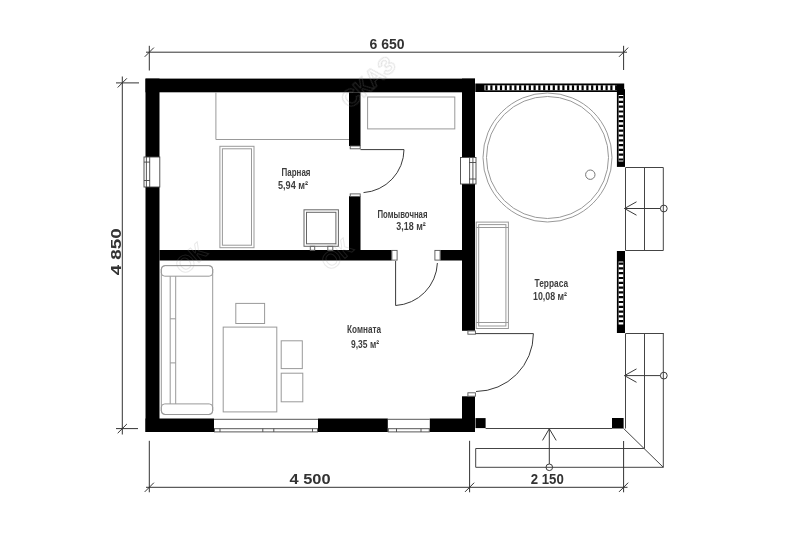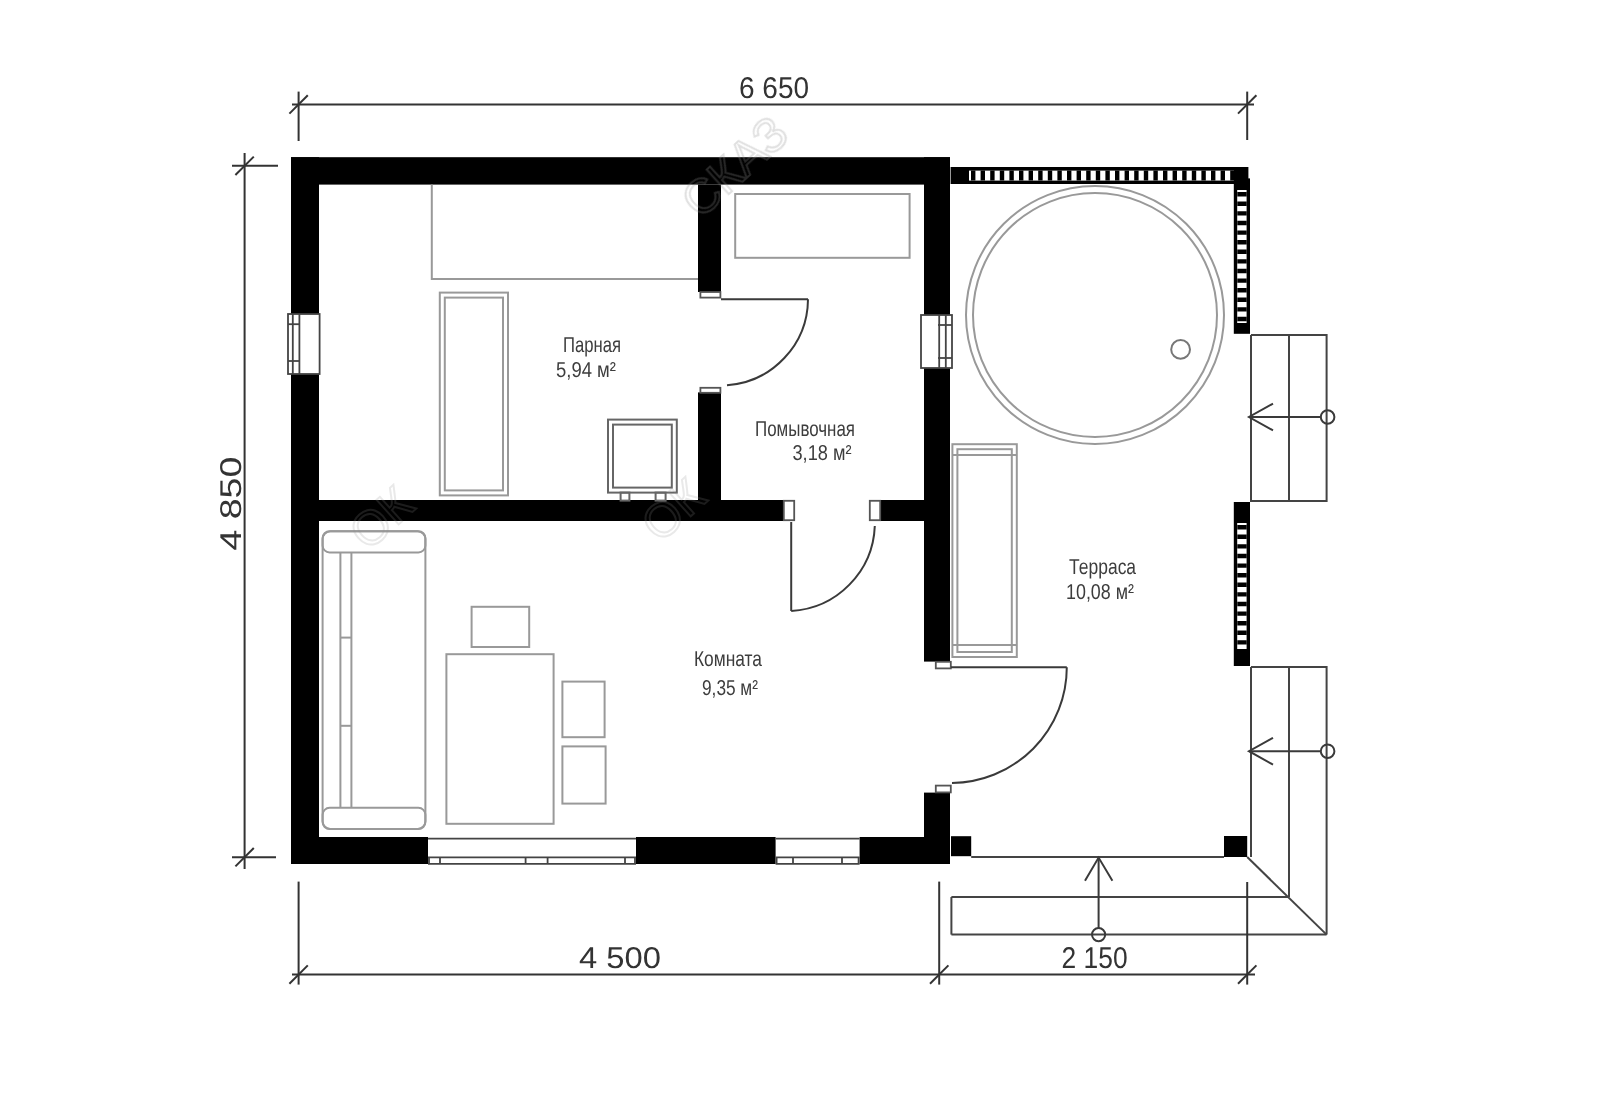--- a/index.html
+++ b/index.html
@@ -1,16 +1,16 @@
 <!DOCTYPE html>
 <html><head>
 <meta charset="utf-8">
 <style>
   html,body{margin:0;padding:0;background:#ffffff;}
-  .wrap{width:800px;height:550px;position:relative;background:#ffffff;overflow:hidden;}
+  .wrap{width:800px;height:550px;position:relative;background:#ffffff;overflow:hidden;font-weight:bold;}
   svg{position:absolute;left:0;top:0;}
   text{font-family:"Liberation Sans", sans-serif;}
 </style>
 </head>
 <body>
 <div class="wrap">
 <svg width="800" height="550" viewBox="0 0 800 550">
 
 <rect x="0" y="0" width="800" height="550" fill="#ffffff"></rect>
 

